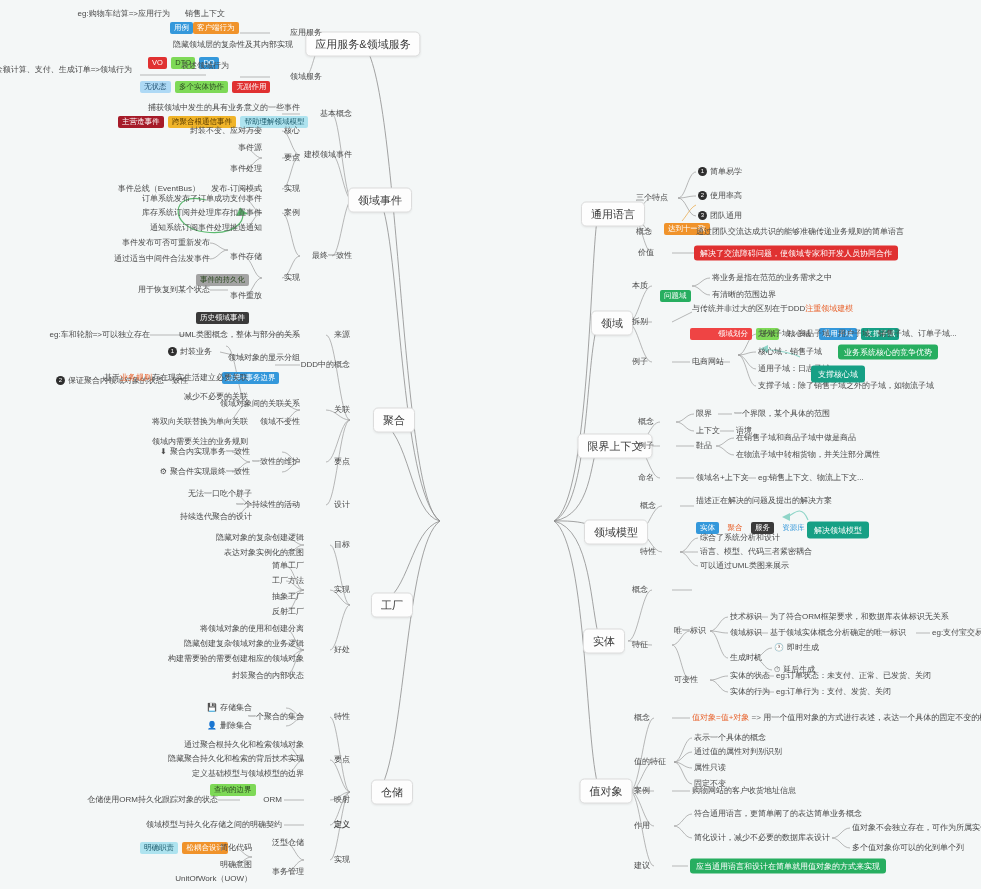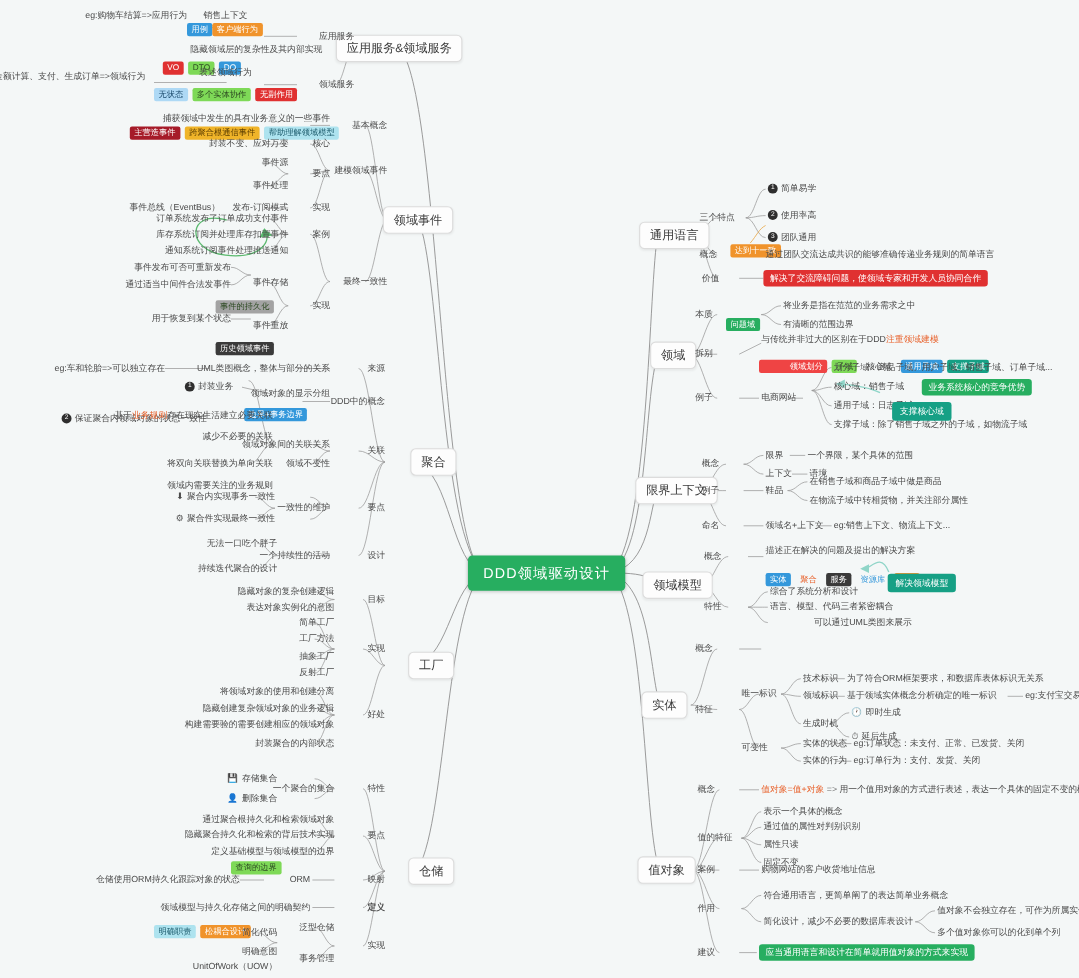--- a/index.html
+++ b/index.html
@@ -264,21 +264,20 @@
     <path d="M800,357 C790,352 776,350 762,349"></path>
   </g>
   <polygon points="760,349 768,345 768,353" fill="#8fd5c8"></polygon>
 
   <g fill="none" stroke="#8fd5c8" stroke-width="1.2">
     <path d="M808,520 C800,500 790,520 784,517"></path>
   </g>
   <polygon points="782,517 790,513 790,521" fill="#8fd5c8"></polygon>
 </svg>
 
-<div class="node root" style="left:497px; top:521px;">DDD领域驱动设计</div>
 
 <div class="node branch" style="left:363px; top:44px;">应用服务&amp;领域服务</div>
 <div class="node branch" style="left:380px; top:200px;">领域事件</div>
 <div class="node branch" style="left:394px; top:420px;">聚合</div>
 <div class="node branch" style="left:392px; top:605px;">工厂</div>
 <div class="node branch" style="left:392px; top:792px;">仓储</div>
 
 <div class="node branch" style="left:613px; top:214px;">通用语言</div>
 <div class="node branch" style="left:612px; top:323px;">领域</div>
 <div class="node branch" style="left:615px; top:446px;">限界上下文</div>
@@ -509,21 +508,21 @@
   <span class="chip" style="background:transparent; color:#e8622c;">聚合</span>
   <span class="chip" style="background:#3a3a3a;">服务</span>
   <span class="chip" style="background:transparent; color:#3498db;">资源库</span>
   <span class="chip" style="background:#f0932b;">工厂</span>
 </div>
 <div class="node callout" style="left:838px; top:530px;">解决领域模型</div>
 
 <div class="node t" style="left:640px; top:552px;">特性</div>
 <div class="node t" style="left:700px; top:538px;">综合了系统分析和设计</div>
 <div class="node t" style="left:700px; top:552px;">语言、模型、代码三者紧密耦合</div>
-<div class="node t" style="left:740px; top:566px;">可以通过UML类图来展示</div>
+<div class="node t" style="left:700px; top:566px;">可以通过UML类图来展示</div>
 
 <div class="node t" style="left:632px; top:590px;">概念</div>
 
 <div class="node t" style="left:632px; top:645px;">特征</div>
 <div class="node t" style="left:674px; top:631px;">唯一标识</div>
 <div class="node t" style="left:730px; top:617px;">技术标识</div>
 <div class="node t" style="left:770px; top:617px;">为了符合ORM框架要求，和数据库表体标识无关系</div>
 <div class="node t" style="left:730px; top:633px;">领域标识</div>
 <div class="node t" style="left:770px; top:633px;">基于领域实体概念分析确定的唯一标识</div>
 <div class="node t" style="left:932px; top:633px;">eg:支付宝交易流水号</div>

